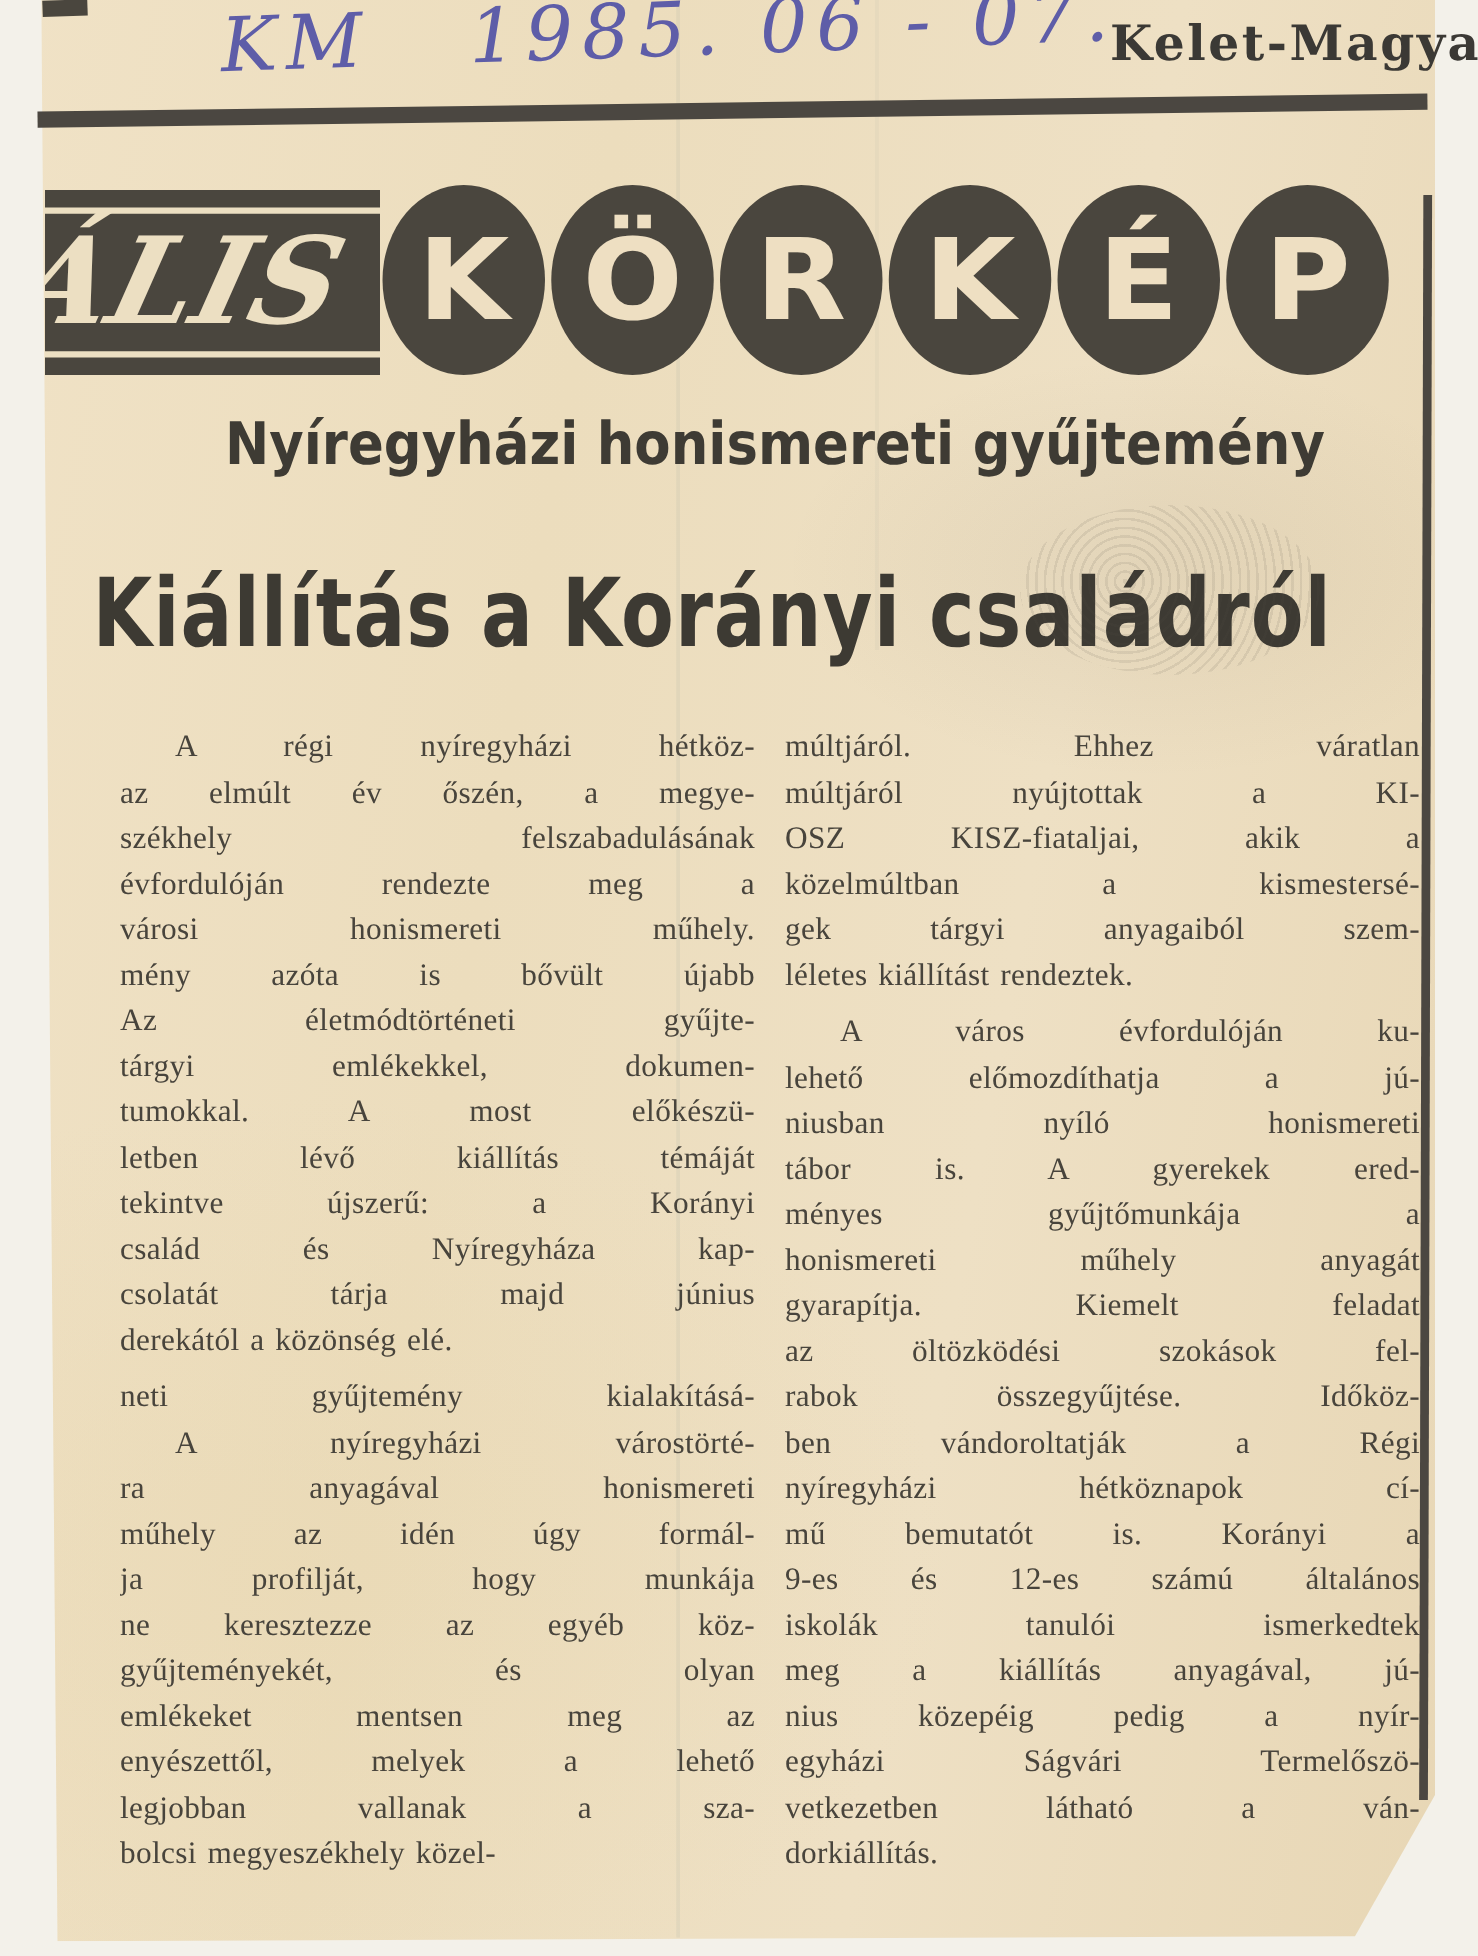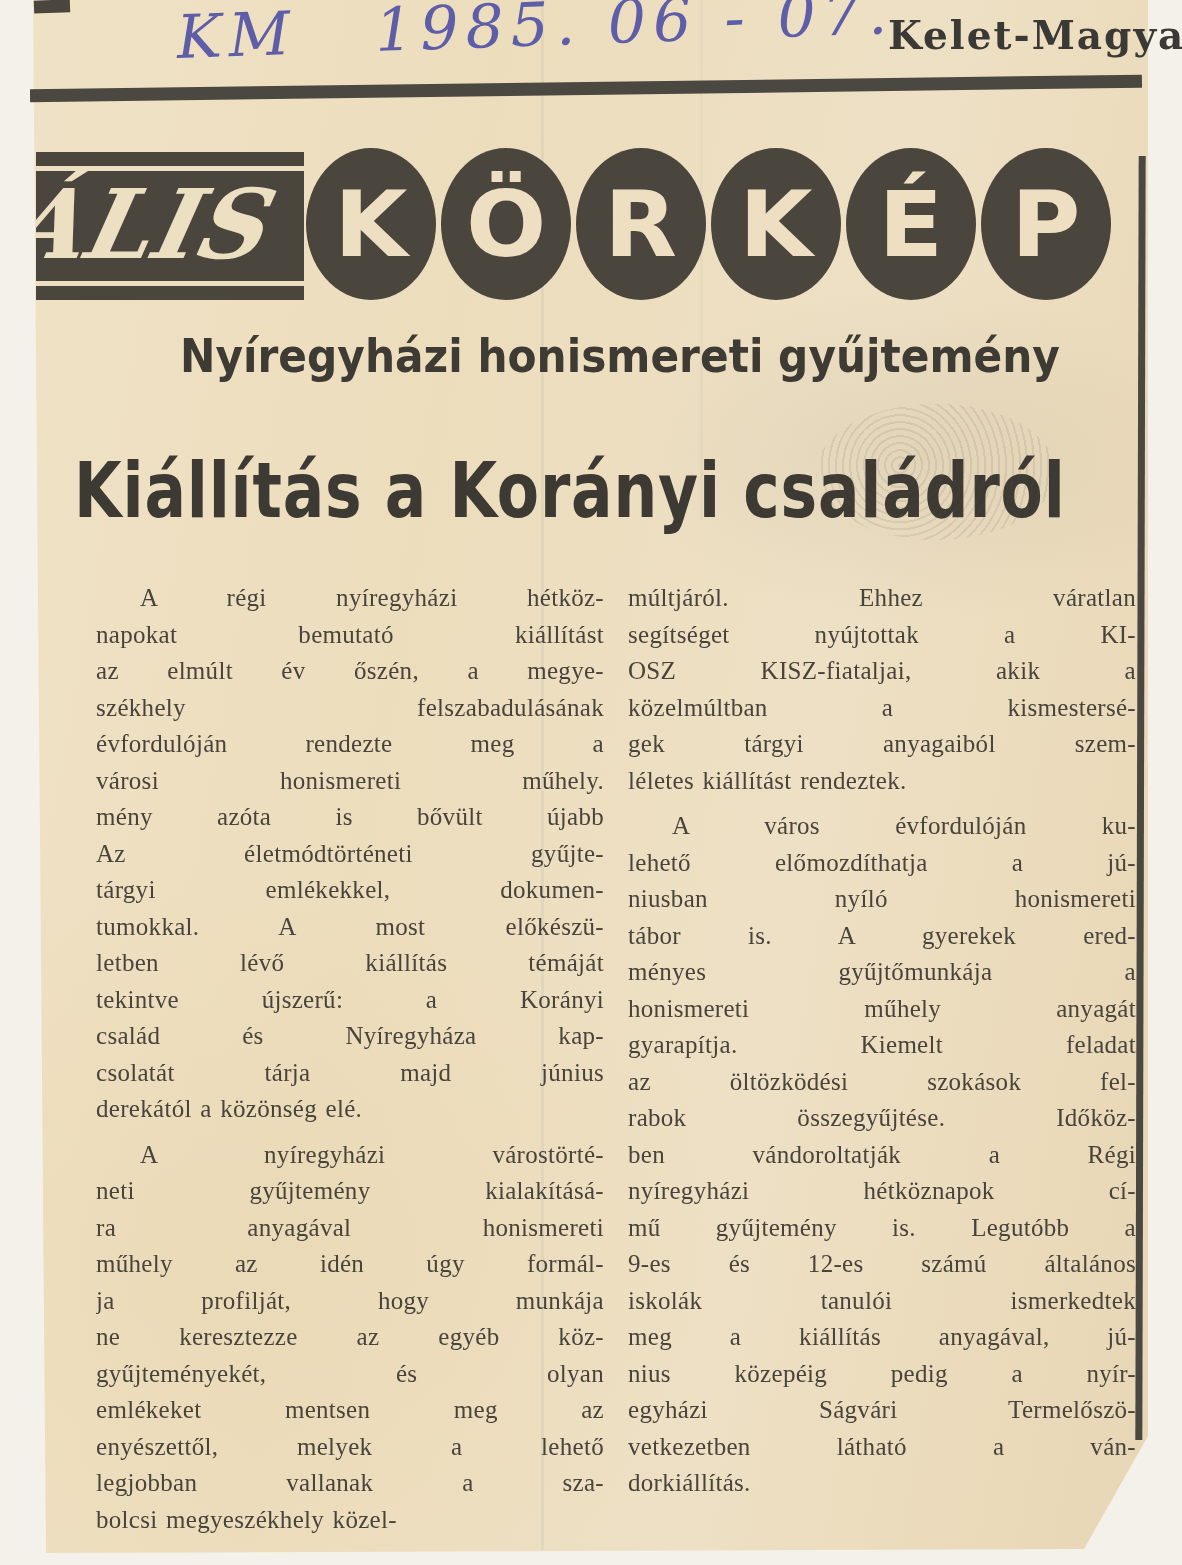--- a/index.html
+++ b/index.html
@@ -146,71 +146,70 @@
     </span>
   </div>
 
 <div class="kicker">Nyíregyházi honismereti gyűjtemény</div>
 <div class="headline">Kiállítás a Korányi családról</div>
 <div class="stamp-smudge"></div>
 
 <div class="col col-left">
     <div class="para indent">
       <div class="bline first">A régi nyíregyházi hétköz-</div>
-      <div class="bline">napokat bemutató kiállítást</div>
       <div class="bline">az elmúlt év őszén, a megye-</div>
       <div class="bline">székhely felszabadulásának</div>
       <div class="bline">évfordulóján rendezte meg a</div>
       <div class="bline">városi honismereti műhely.</div>
       <div class="bline">mény azóta is bővült újabb</div>
       <div class="bline">Az életmódtörténeti gyűjte-</div>
       <div class="bline">tárgyi emlékekkel, dokumen-</div>
       <div class="bline">tumokkal. A most előkészü-</div>
       <div class="bline">letben lévő kiállítás témáját</div>
       <div class="bline">tekintve újszerű: a Korányi</div>
       <div class="bline">család és Nyíregyháza kap-</div>
       <div class="bline">csolatát tárja majd június</div>
       <div class="bline last">derekától a közönség elé.</div>
     </div>
     <div class="para indent">
+      <div class="bline">neti gyűjtemény kialakításá-</div>
       <div class="bline first">A nyíregyházi várostörté-</div>
-      <div class="bline">neti gyűjtemény kialakításá-</div>
       <div class="bline">ra anyagával honismereti</div>
       <div class="bline">műhely az idén úgy formál-</div>
       <div class="bline">ja profilját, hogy munkája</div>
       <div class="bline">ne keresztezze az egyéb köz-</div>
       <div class="bline">gyűjteményekét, és olyan</div>
       <div class="bline">emlékeket mentsen meg az</div>
       <div class="bline">enyészettől, melyek a lehető</div>
       <div class="bline">legjobban vallanak a sza-</div>
       <div class="bline last">bolcsi megyeszékhely közel-</div>
     </div>
   </div>
 <div class="col col-right">
     <div class="para">
       <div class="bline first">múltjáról. Ehhez váratlan</div>
-      <div class="bline">segítséget nyújtottak a KI-</div>
+      <div class="bline">múltjáról nyújtottak a KI-</div>
       <div class="bline">OSZ KISZ-fiataljai, akik a</div>
       <div class="bline">közelmúltban a kismestersé-</div>
       <div class="bline">gek tárgyi anyagaiból szem-</div>
       <div class="bline last">léletes kiállítást rendeztek.</div>
     </div>
     <div class="para indent">
       <div class="bline first">A város évfordulóján ku-</div>
       <div class="bline">lehető előmozdíthatja a jú-</div>
       <div class="bline">niusban nyíló honismereti</div>
       <div class="bline">tábor is.  A gyerekek ered-</div>
       <div class="bline">ményes gyűjtőmunkája a</div>
       <div class="bline">honismereti műhely anyagát</div>
       <div class="bline">gyarapítja. Kiemelt feladat</div>
       <div class="bline">az öltözködési szokások fel-</div>
       <div class="bline">rabok összegyűjtése. Időköz-</div>
       <div class="bline">ben vándoroltatják a Régi</div>
       <div class="bline">nyíregyházi hétköznapok cí-</div>
-      <div class="bline">mű gyűjtemény is. Legutóbb a</div>
+      <div class="bline">mű bemutatót is. Korányi a</div>
       <div class="bline">9-es és 12-es számú általános</div>
       <div class="bline">iskolák tanulói ismerkedtek</div>
       <div class="bline">meg a kiállítás anyagával, jú-</div>
       <div class="bline">nius közepéig pedig a nyír-</div>
       <div class="bline">egyházi Ságvári Termelőszö-</div>
       <div class="bline">vetkezetben látható a ván-</div>
       <div class="bline last">dorkiállítás.</div>
     </div>
   </div>
 

